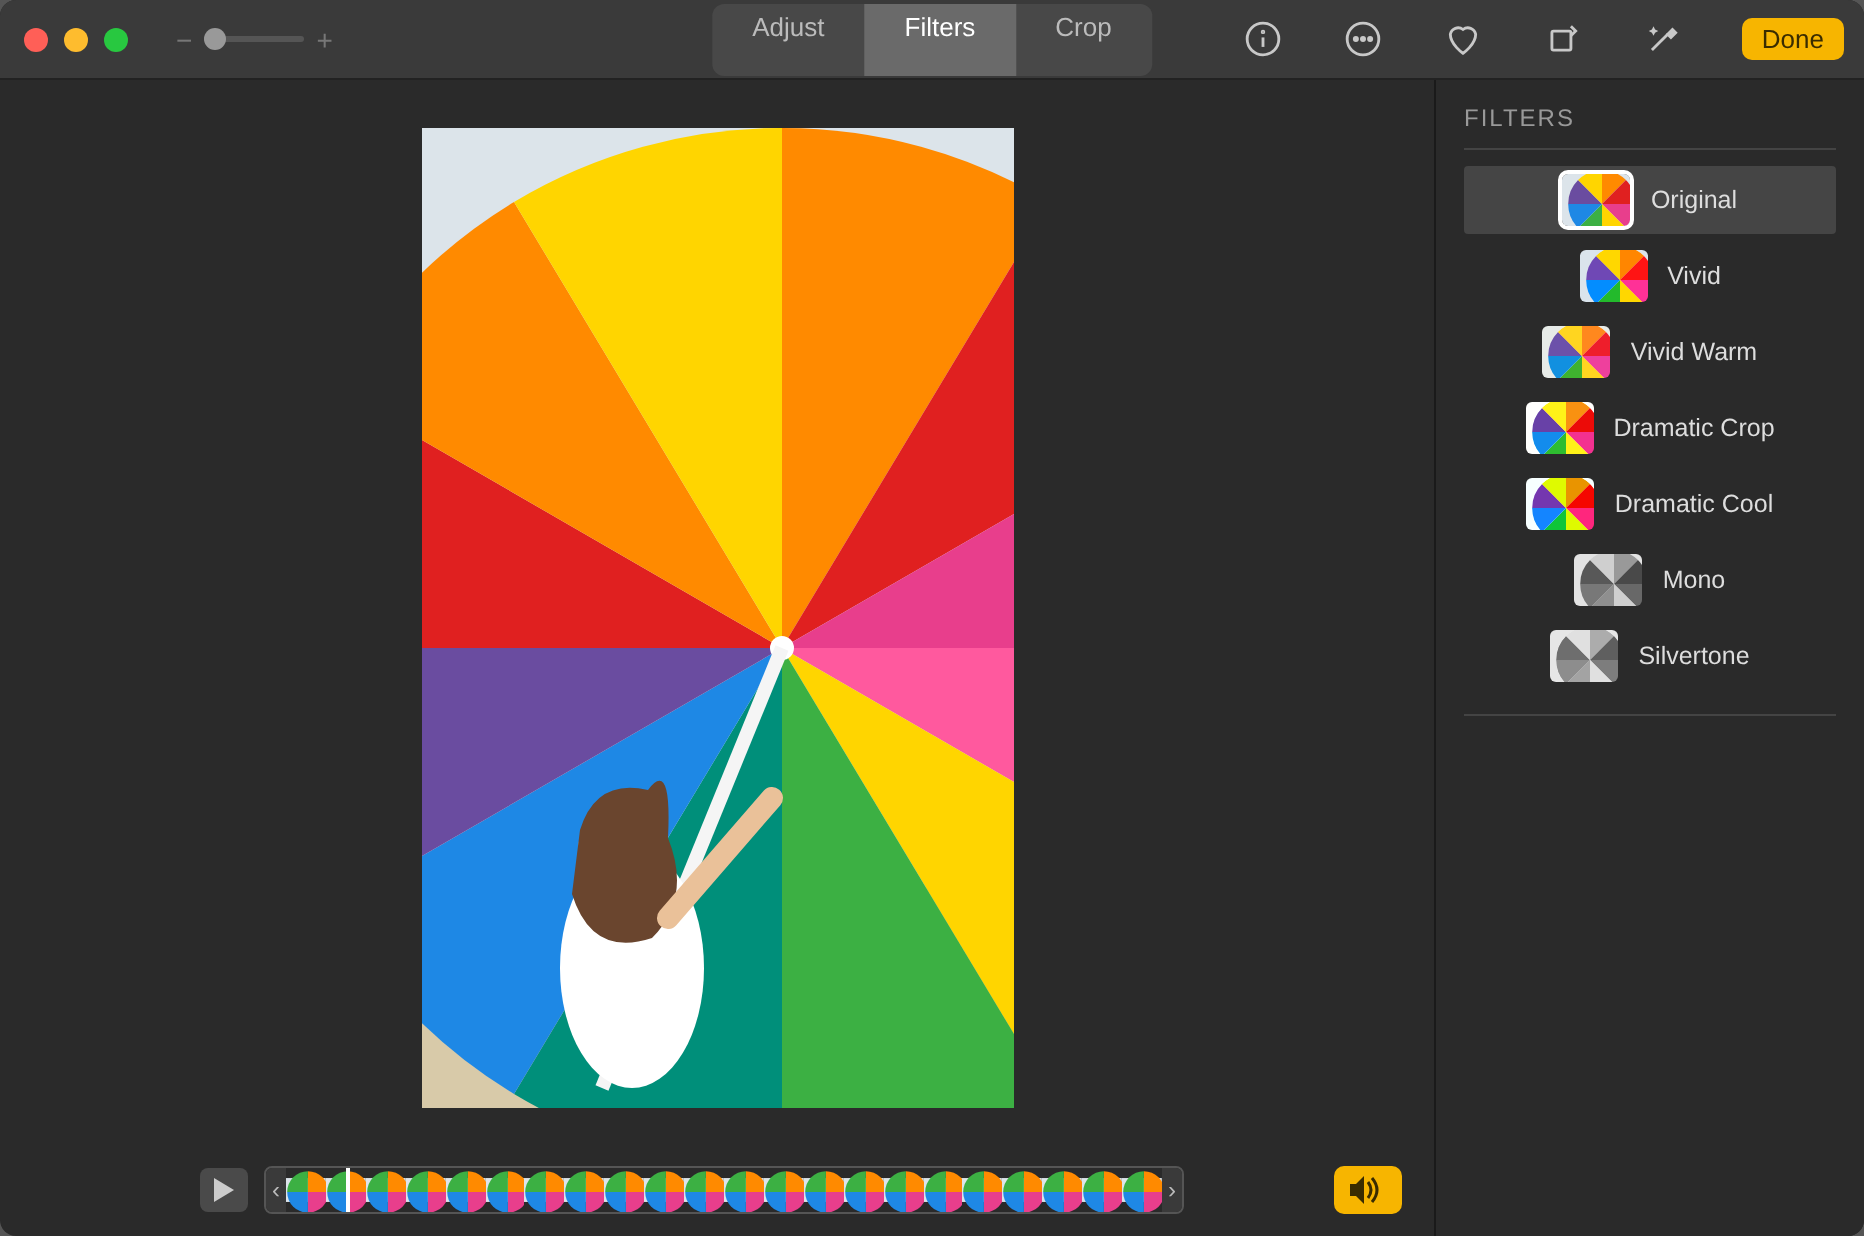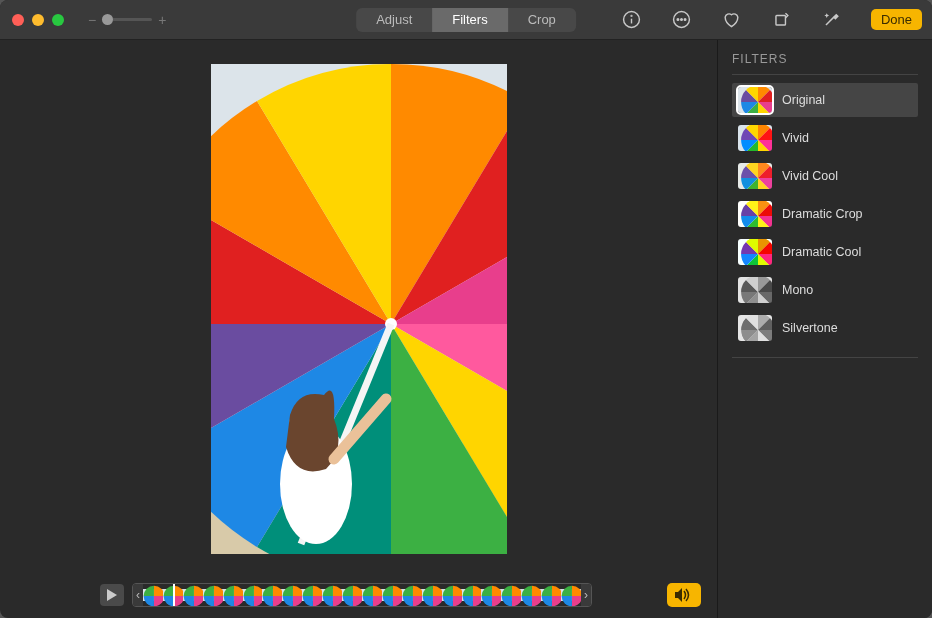--- a/index.html
+++ b/index.html
@@ -63,21 +63,21 @@
   }
 
   .segmented {
     position: absolute;
     left: 50%;
     transform: translateX(-50%);
     display: flex;
     background: #484848;
     border-radius: 6px;
     overflow: hidden;
-    height: 24px;
+    height: 36px;
   }
   .seg-item {
     padding: 0 20px;
     line-height: 24px;
     font-size: 13px;
     color: #bbb;
     cursor: pointer;
   }
   .seg-item.active {
     background: #6a6a6a;
@@ -215,20 +215,21 @@
     margin-bottom: 8px;
   }
   .filter-item {
     display: flex;
     align-items: center;
     gap: 10px;
     padding: 4px 6px;
     border-radius: 2px;
     cursor: pointer;
     margin-bottom: 4px;
+    justify-content: center;
   }
   .filter-item.selected {
     background: #454545;
   }
   .filter-thumb {
     width: 34px;
     height: 26px;
     border-radius: 3px;
     overflow: hidden;
     position: relative;
@@ -676,21 +677,21 @@
                   <path d="M0 0 L184 -184 A260 260 0 0 1 260 0 Z" fill="#e02020"></path>
                   <path d="M0 0 L260 0 A260 260 0 0 1 184 184 Z" fill="#e83e8c"></path>
                   <path d="M0 0 L184 184 A260 260 0 0 1 0 260 Z" fill="#ffd500"></path>
                   <path d="M0 0 L0 260 A260 260 0 0 1 -184 184 Z" fill="#3cb043"></path>
                   <path d="M0 0 L-184 184 A260 260 0 0 1 -260 0 Z" fill="#1e88e5"></path>
                   <path d="M0 0 L-260 0 A260 260 0 0 1 -184 -184 Z" fill="#6a4ca0"></path>
                   <path d="M0 0 L-184 -184 A260 260 0 0 1 0 -260 Z" fill="#ffd500"></path>
                 </g>
               </svg>
             </div>
-            <span class="filter-label">Vivid Cool</span>
+            <span class="filter-label">Vivid Warm</span>
           </div>
           <div class="filter-item">
             <div class="filter-thumb dramaticwarm">
               <svg class="umbrella-svg" viewBox="0 0 34 26">
                 <rect width="34" height="26" fill="#dce4ea"></rect>
                 <g transform="translate(20 15) scale(0.065)">
                   <path d="M0 0 L0 -260 A260 260 0 0 1 184 -184 Z" fill="#ff8a00"></path>
                   <path d="M0 0 L184 -184 A260 260 0 0 1 260 0 Z" fill="#e02020"></path>
                   <path d="M0 0 L260 0 A260 260 0 0 1 184 184 Z" fill="#e83e8c"></path>
                   <path d="M0 0 L184 184 A260 260 0 0 1 0 260 Z" fill="#ffd500"></path>

